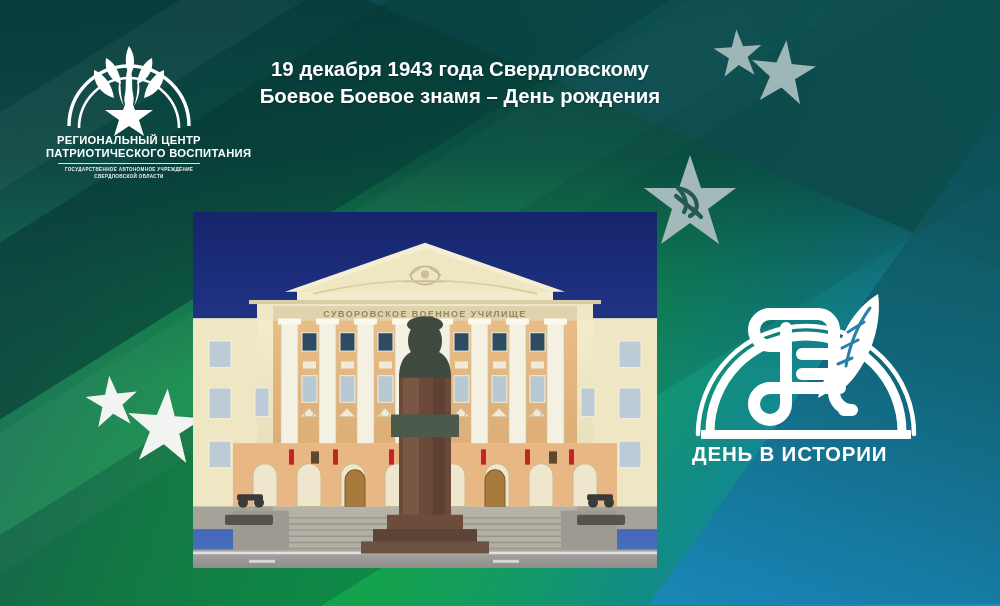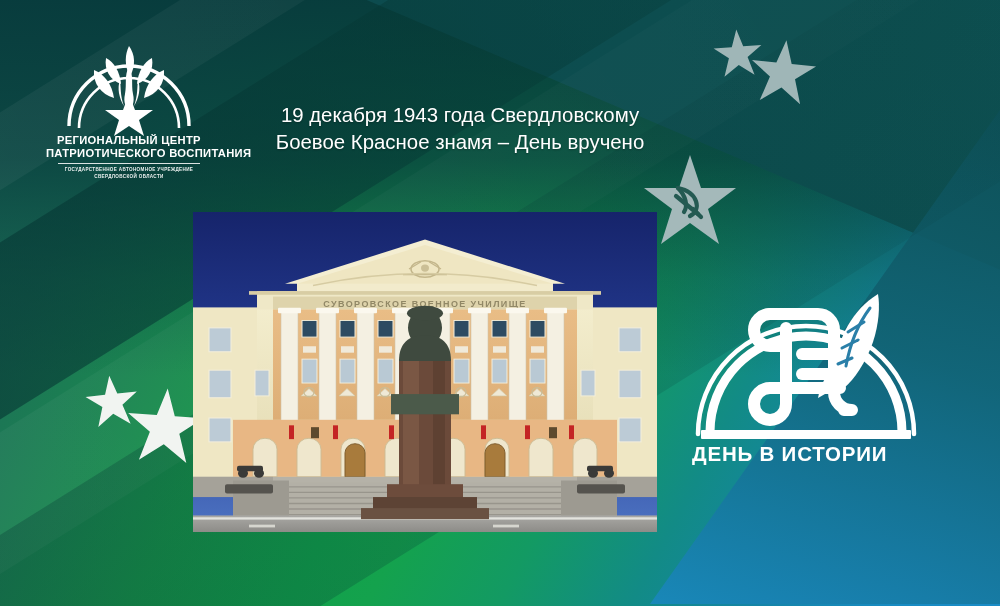--- a/index.html
+++ b/index.html
@@ -88,29 +88,28 @@
   }
   .logo-sub{
     font-size:4.6px;font-weight:700;letter-spacing:.35px;line-height:1.45;
     color:rgba(255,255,255,.92);
   }
 
   
   .headline{
     position:absolute;left:205px;top:56px;width:510px;
     text-align:center;color:#fff;
-    font-size:20.4px;font-weight:400;line-height:1.30;
+    font-size:20.4px;font-weight:700;line-height:1.30;
     text-shadow:0 1px 2px rgba(0,0,0,.30);
-    margin-top:46px;
   }
   .headline div{white-space:nowrap;}
 
   
   .photo{
-    position:absolute;left:193px;top:212px;width:464px;height:320px;
+    position:absolute;left:193px;top:212px;width:464px;height:356px;
     overflow:hidden;background:#1d2f6b;
   }
   .photo svg{display:block;width:100%;height:100%;}
 
   
   .badge{position:absolute;left:692px;top:262px;width:228px;height:208px;}
   .badge svg{display:block;width:100%;height:100%;}
   .badge-bar{
     position:absolute;left:9px;top:168px;width:210px;height:9px;background:#fff;border-radius:1px;
   }
@@ -190,21 +189,21 @@
       <div class="logo-l1">РЕГИОНАЛЬНЫЙ ЦЕНТР</div>
       <div class="logo-l2">ПАТРИОТИЧЕСКОГО ВОСПИТАНИЯ</div>
       <div class="logo-rule"></div>
       <div class="logo-sub">ГОСУДАРСТВЕННОЕ АВТОНОМНОЕ УЧРЕЖДЕНИЕ</div>
       <div class="logo-sub">СВЕРДЛОВСКОЙ ОБЛАСТИ</div>
     </div>
   </div>
 
   <div class="headline">
     <div>19 декабря 1943 года Свердловскому</div>
-    <div>Боевое Красное знамя – День вручено</div>
+    <div>Боевое Боевое знамя – День рождения</div>
   </div>
 
   <div class="photo">
     <svg viewBox="0 0 464 348" preserveAspectRatio="none">
       <defs>
         <linearGradient id="sky" x1="0" y1="0" x2="0" y2="1">
           <stop offset="0" stop-color="#16246b"></stop>
           <stop offset="55%" stop-color="#27409a"></stop>
           <stop offset="100%" stop-color="#4e74c2"></stop>
         </linearGradient>

